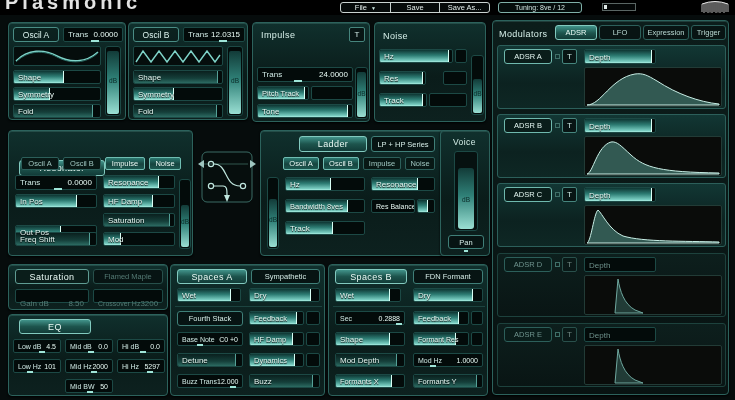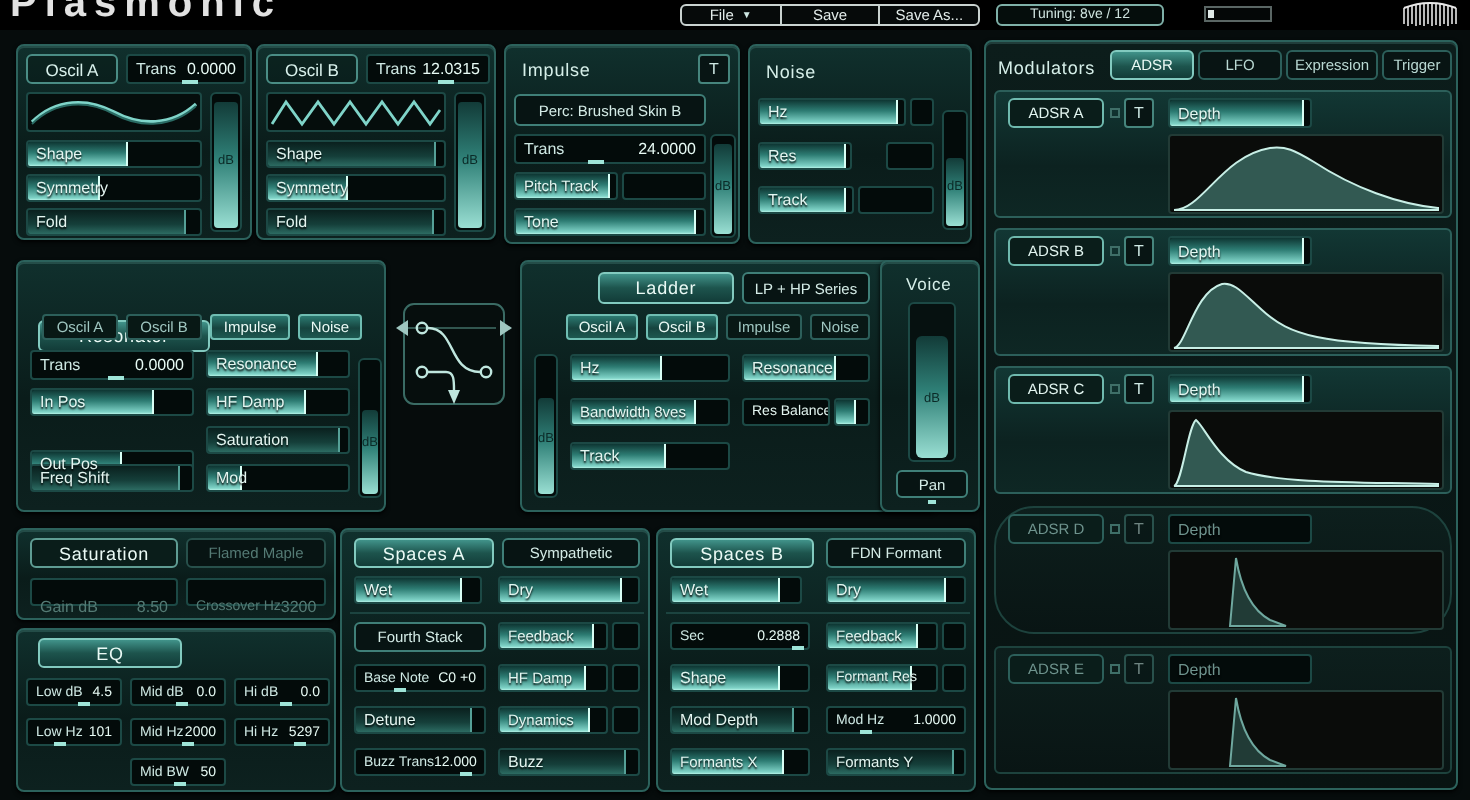--- a/index.html
+++ b/index.html
@@ -155,23 +155,20 @@
     <div class="fill dim2" style="width:94%;"></div>
       <span class="lb">Fold</span>
   </div>
 </div>
 
 <div class="panel" style="left:252px;top:22px;width:118px;height:100px;">
   <span class="plain-title" style="left:8px;top:7px;">Impulse</span>
   <div class="tbtn" style="left:96px;top:4px;width:16px;height:15px;">
       <span>T</span>
     </div>
-  <div class="drop" style="left:4px;top:24px;width:96px;height:16px;">
-      <span>Perc: Brushed Skin B</span>
-    </div>
   <div class="vb" style="left:4px;top:44px;width:96px;height:15px;">
     <span class="l">Trans</span>
     <span class="v">24.0000</span>
     <div class="tick" style="left:38%;"></div>
   </div>
   <div class="sl" style="left:4px;top:63px;width:52px;">
     <div class="fill" style="width:94%;"></div>
       <span class="lb" style="font-size:7.5px;">Pitch Track</span>
   </div>
   <div class="sl" style="left:58px;top:63px;width:42px;"></div>
@@ -273,21 +270,21 @@
       <div class="fill" style="width:96%;"></div>
         <span class="lb">Depth</span>
     </div>
     <div class="env" style="left:86px;top:21px;width:138px;height:40px;">
       <svg width="136" height="38" viewBox="0 0 136 38" preserveAspectRatio="none">
         <path d="M2,37 C6,36 9,7 13,4 C17,7 24,24 38,30 C58,36 100,35 134,36 L134,37 Z" fill="rgba(110,205,190,0.4)" stroke="#c8efe6" stroke-width="1"></path>
       </svg>
     </div>
   </div>
 
-  <div class="mrow dim" style="top:232px;border-radius:20px;">
+  <div class="mrow dim" style="top:232px;">
     <div class="mname">
         <span>ADSR D</span>
       </div>
     <div class="handle"></div>
     <div class="tbtn" style="left:64px;top:3px;width:15px;height:15px;opacity:.5;">
         <span>T</span>
       </div>
     <div class="sl dim" style="left:86px;top:3px;width:72px;height:15px;">
       <span class="lb">Depth</span>
     </div>

